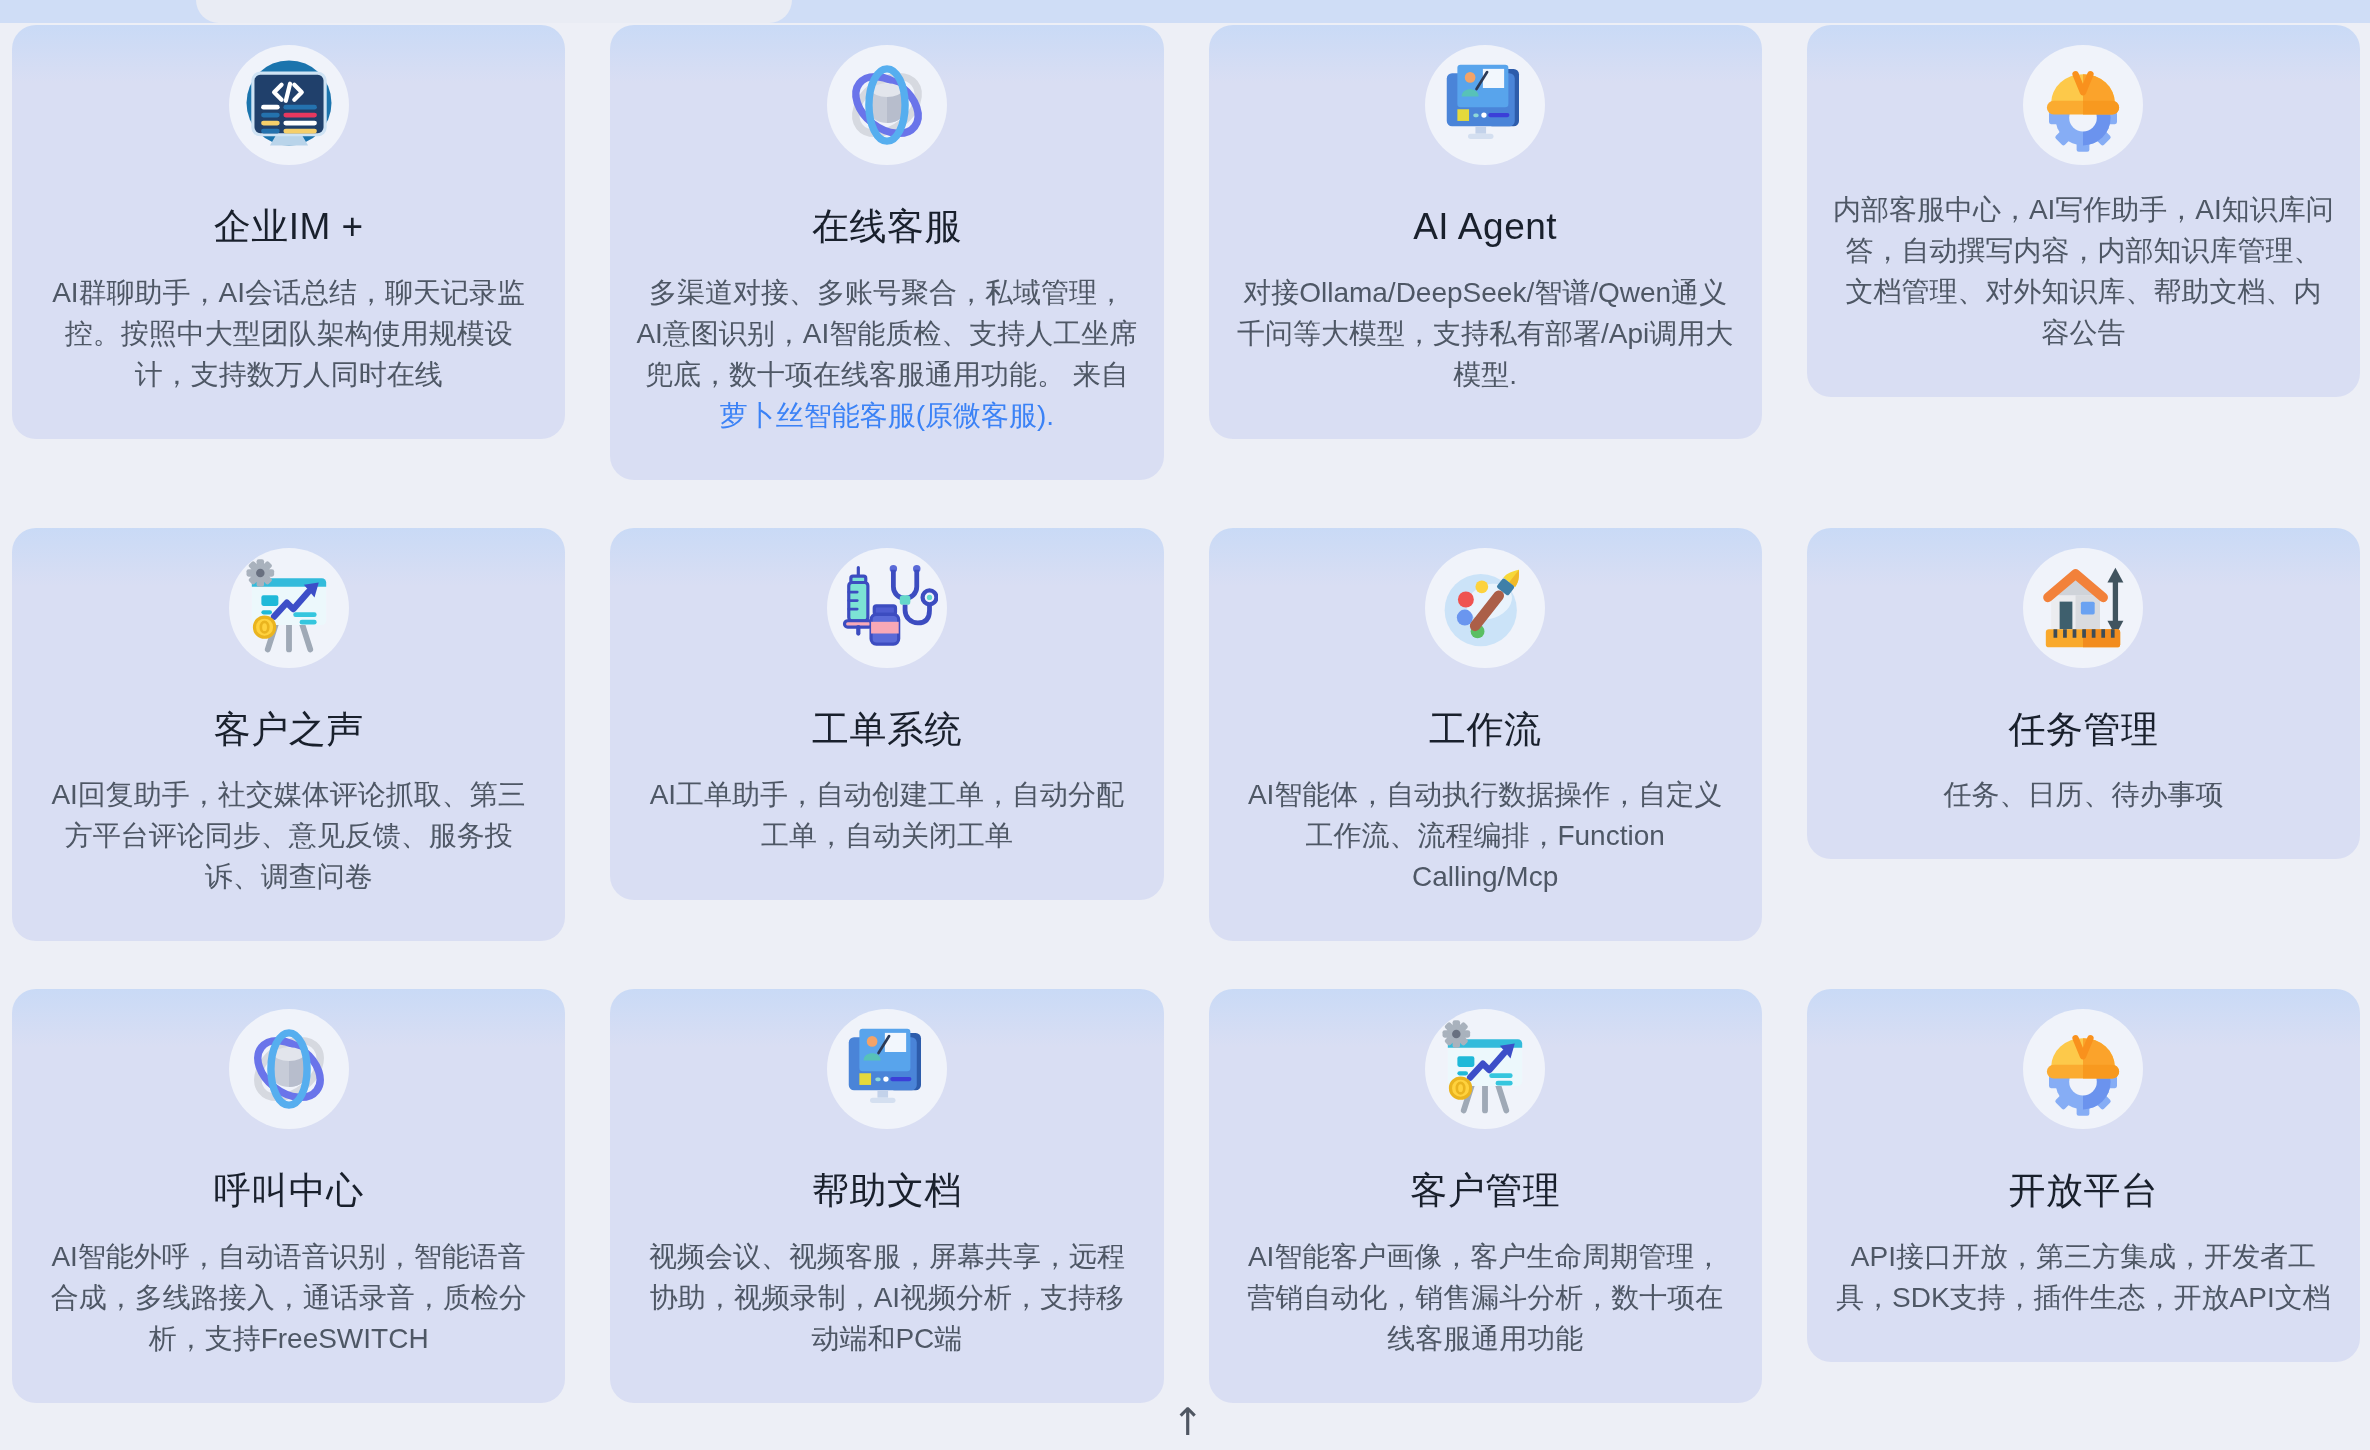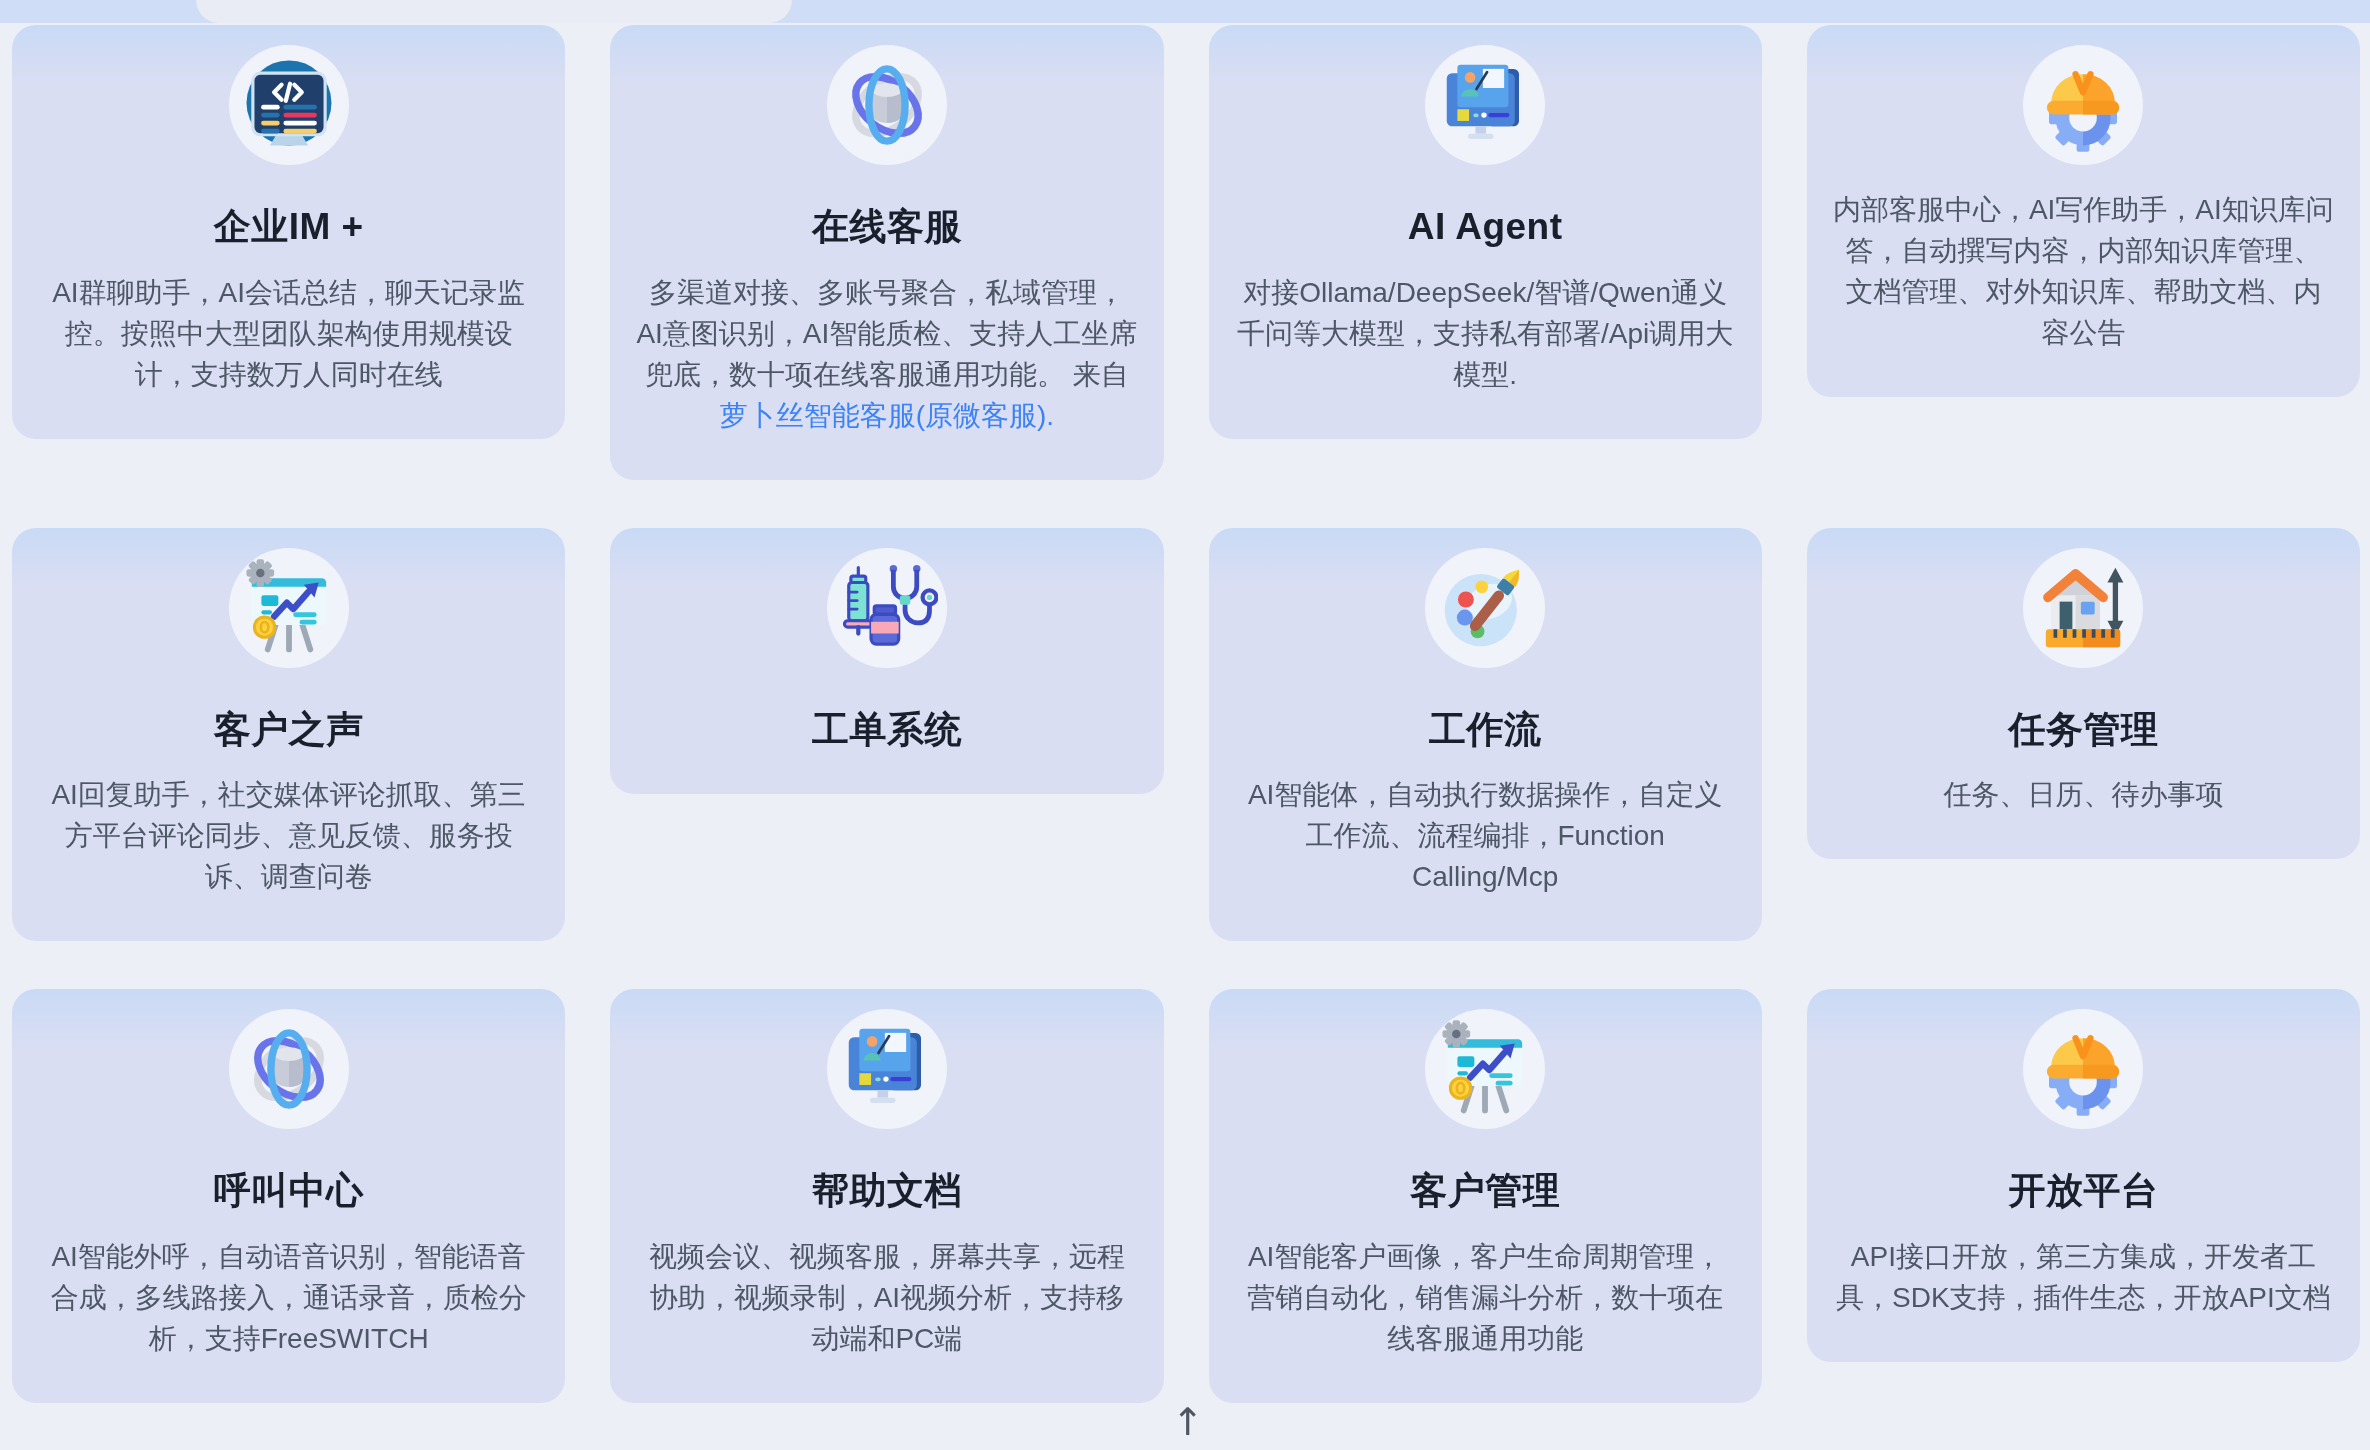--- a/index.html
+++ b/index.html
@@ -20,21 +20,21 @@
     border-radius:24px;
     background:linear-gradient(to bottom,#c9daf6,#d9def3 58px);
     padding:20px 26px 44px;text-align:center;box-sizing:border-box;
   }
   .badge{
     width:120px;height:120px;border-radius:50%;background:#f0f3fa;
     margin:0 auto;display:flex;align-items:center;justify-content:center;
   }
   .ic{width:102px;height:102px;display:block;}
   .title{
-    margin:42px 0 0 0;font-size:37px;line-height:1.1;font-weight:700;color:#19202c;
+    margin:42px 0 0 0;font-size:37px;line-height:1.1;font-weight:400;color:#19202c;
     letter-spacing:0.5px;
   }
   .desc{
     margin:24px 0 0 0;font-size:28px;line-height:41px;color:#4e5765;
   }
   .lnk{color:#3b82f6;text-decoration:none;cursor:pointer;text-align:center;}
   .back-top{
     position:absolute;left:1164px;top:1398px;width:48px;height:48px;
     background:none;border:none;font-size:38px;line-height:44px;color:#4f5662;
     font-family:"DejaVu Sans",sans-serif;cursor:pointer;text-align:center;padding:0;
@@ -266,20 +266,21 @@
     <p class="desc">AI回复助手，社交媒体评论抓取、第三方平台评论同步、意见反馈、服务投诉、调查问卷</p>
   </article>
 
   <article class="card">
     <div class="badge">
         <svg class="ic" viewBox="0 0 96 96">
           <use href="#ic-medical-kit"></use>
         </svg>
       </div>
     <h3 class="title">工单系统</h3>
+    <p class="desc">AI工单助手，自动创建工单，自动分配工单，自动关闭工单</p>
   </article>
 
   <article class="card">
     <div class="badge">
         <svg class="ic" viewBox="0 0 96 96">
           <use href="#ic-palette-brush"></use>
         </svg>
       </div>
     <h3 class="title">工作流</h3>
     <p class="desc">AI智能体，自动执行数据操作，自定义工作流、流程编排，Function Calling/Mcp</p>

